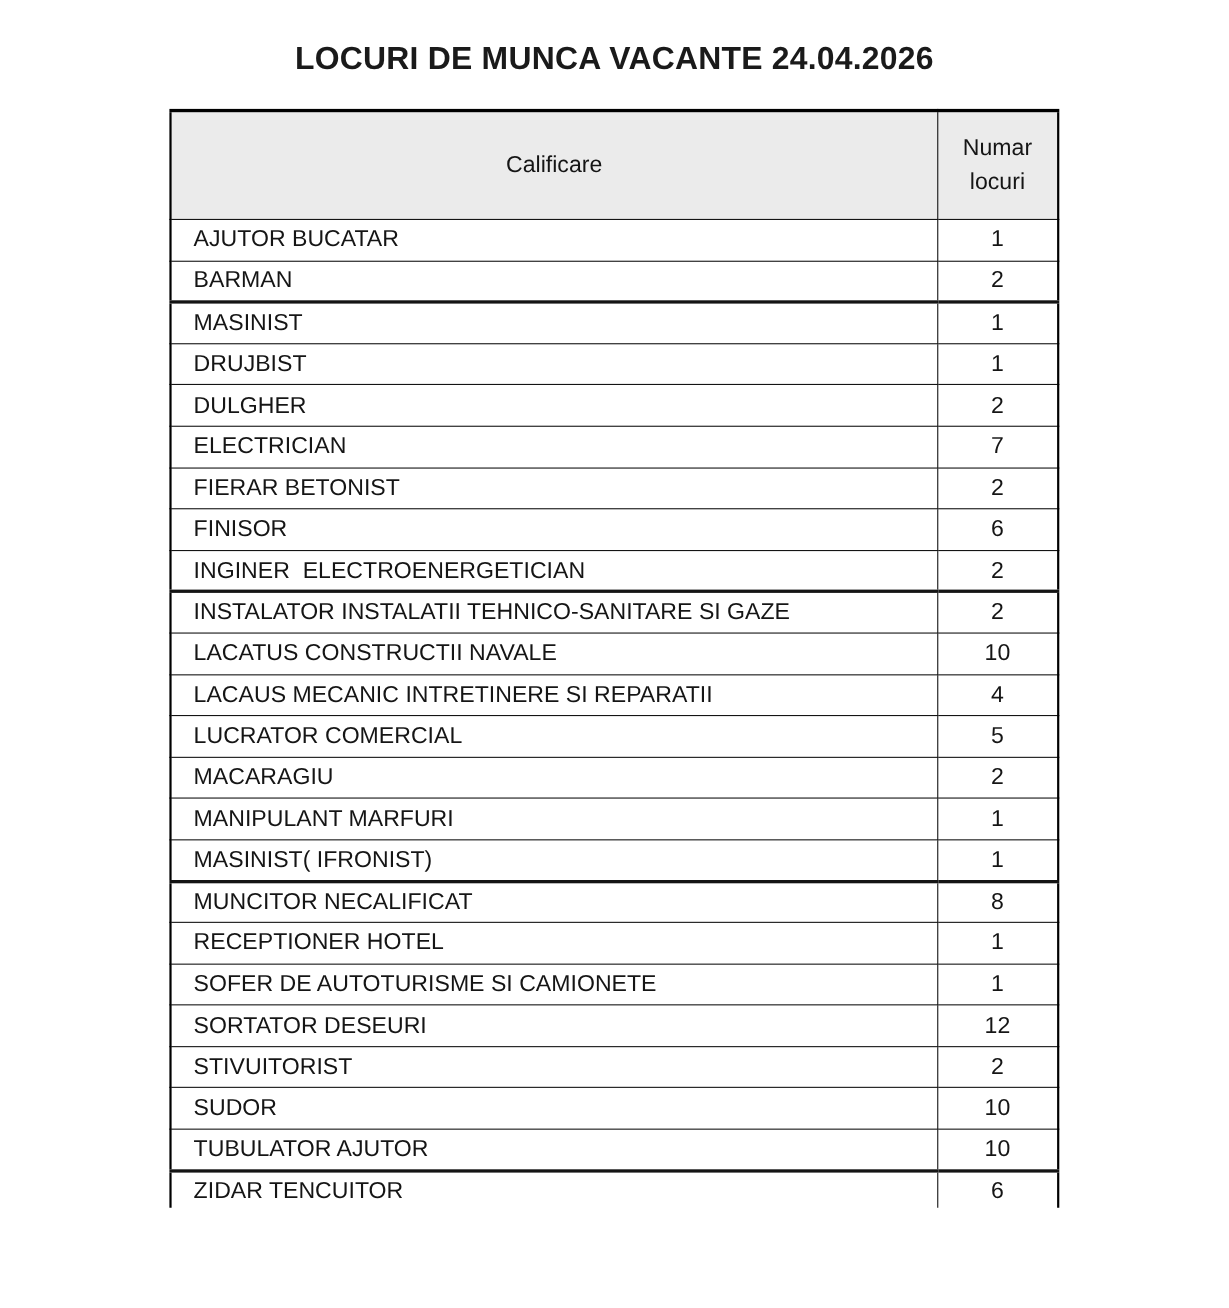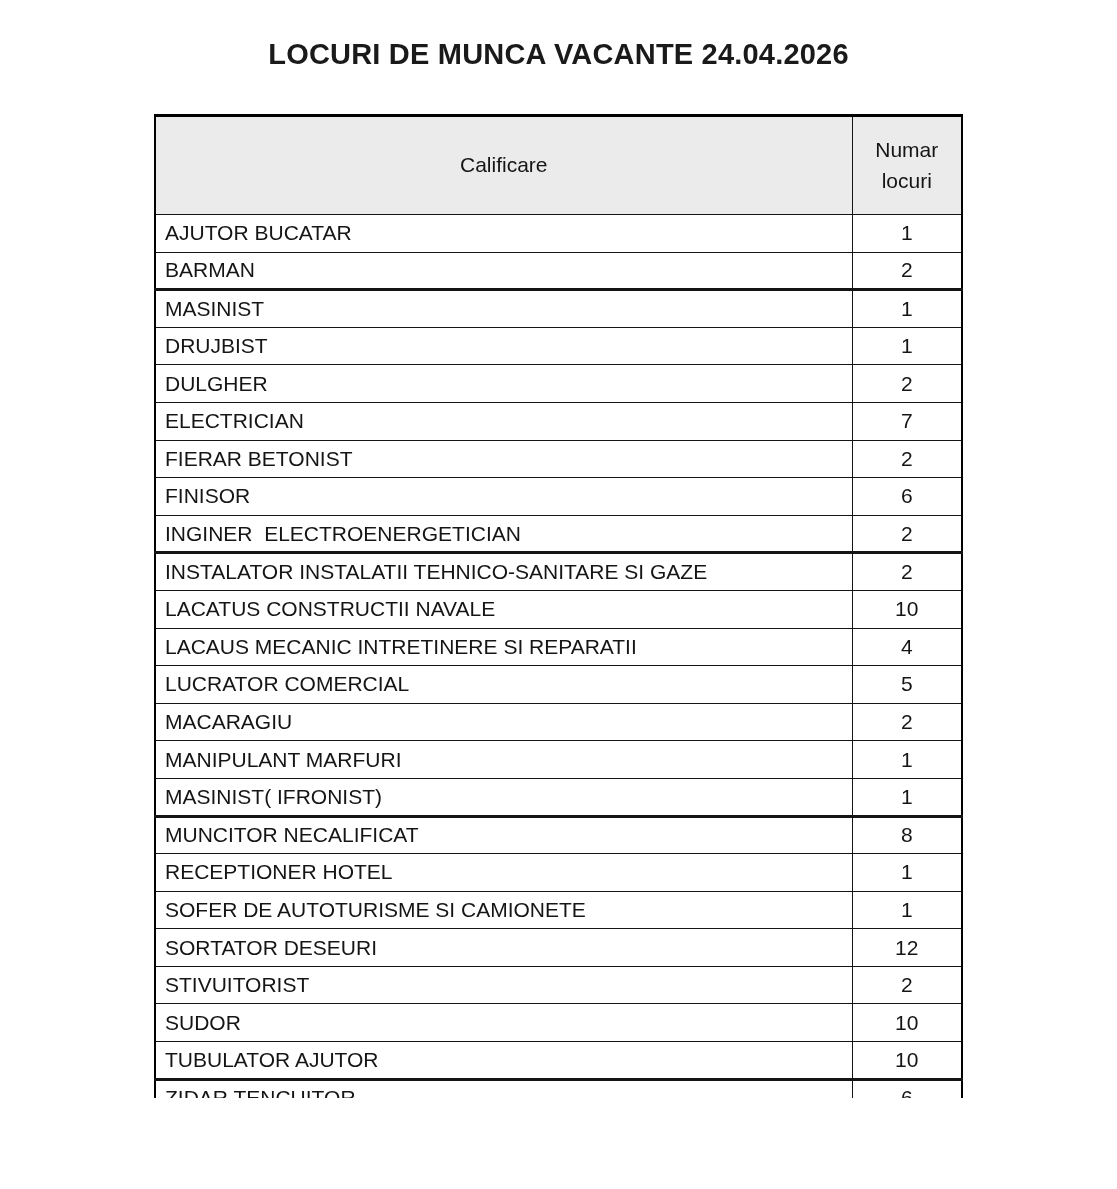--- a/index.html
+++ b/index.html
@@ -23,21 +23,21 @@
     text-align: center;
     font-size: 29px;
     font-weight: bold;
     color: #1a1a1a;
     letter-spacing: 0.2px;
   }
   table.jobs {
     border-collapse: collapse;
     table-layout: fixed;
     width: 807px;
-    margin: 43px auto 0 auto;
+    margin: 28px auto 0 auto;
     border: 2px solid #000;
     border-top: 3px solid #000;
   }
   col.c-job { width: 697px; }
   col.c-num { width: 110px; }
   th, td {
     border: 1.5px solid #141414;
     vertical-align: middle;
   }
   thead th {
@@ -46,21 +46,21 @@
     font-weight: normal;
     font-size: 21px;
     text-align: center;
     line-height: 1.45;
     padding: 0 8px;
   }
   tbody tr { height: 37.6px; }
   tbody tr.thick td { border-bottom-width: 3px; }
   td.job {
     font-size: 21px;
-    padding-left: 9px;
+    padding-left: 20px;
     text-align: left;
     white-space: pre-wrap;
     overflow: hidden;
   }
   td.num {
     font-size: 21px;
     text-align: center;
   }
   tfoot tr { height: 38px; }
   tfoot td.total-label {

